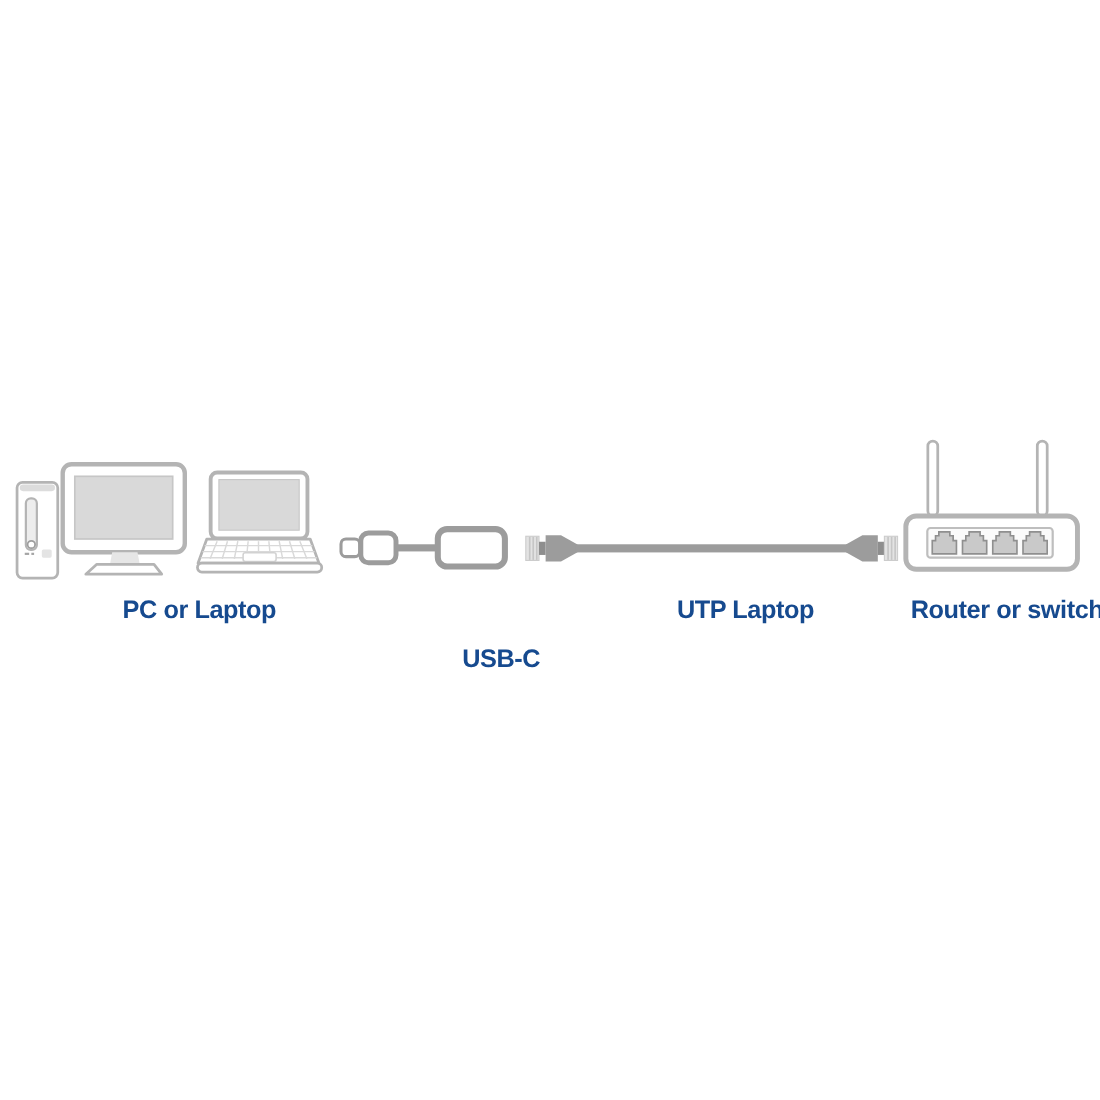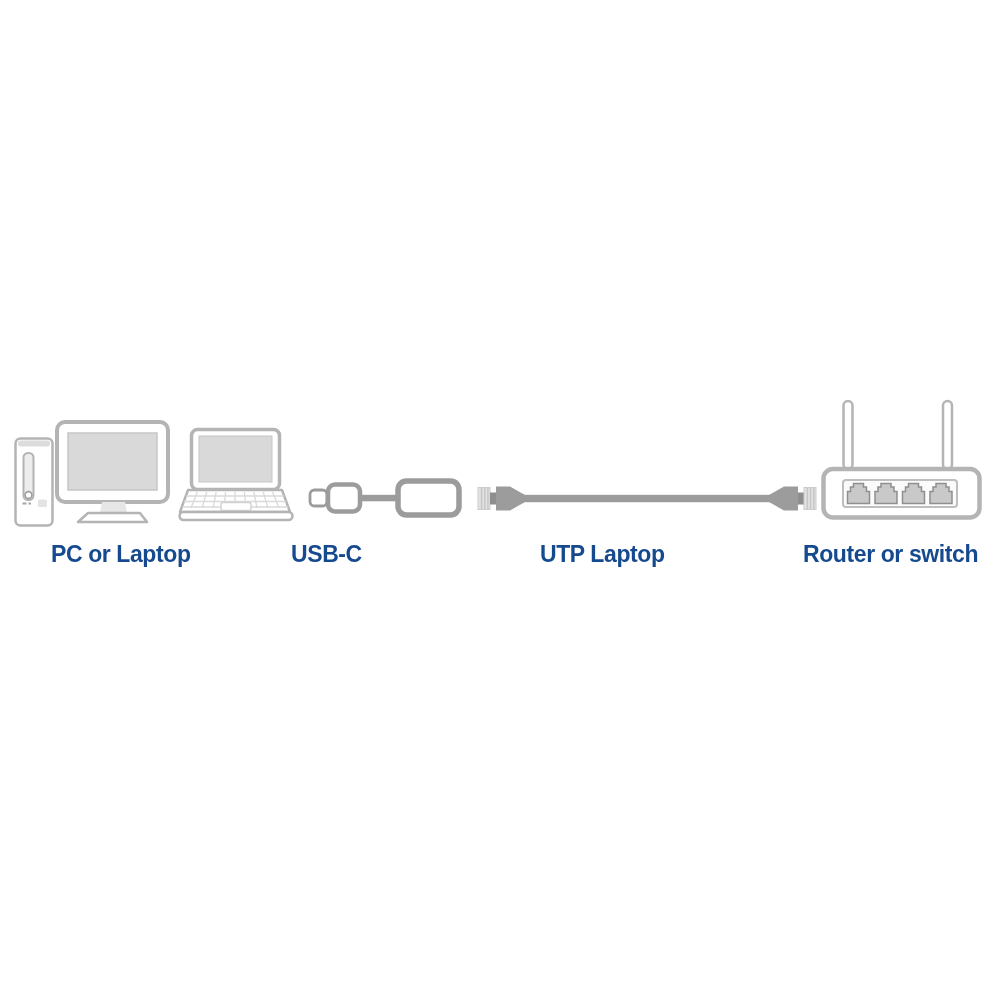--- a/index.html
+++ b/index.html
@@ -9,21 +9,21 @@
     height: 1000px;
     background: #ffffff;
     overflow: hidden;
     font-family: "Liberation Sans", sans-serif;
   }
   .icon { position: absolute; display: block; }
   .label {
     position: absolute;
     top: 539px;
     width: 200px;
-    text-align: left;
+    text-align: right;
     color: #164a8f;
     font-size: 23px;
     font-weight: 700;
     letter-spacing: -0.4px;
     line-height: 30px;
     white-space: nowrap;
   }
 </style>
 </head>
 <body>
@@ -106,21 +106,21 @@
       <path transform="translate(57,85.5)" d="M0,20 L0,8 L3,8 L3,3.5 L6,3.5 L6,0 L16,0 L16,3.5 L19,3.5 L19,8 L22,8 L22,20 Z"></path>
       <path transform="translate(84.5,85.5)" d="M0,20 L0,8 L3,8 L3,3.5 L6,3.5 L6,0 L16,0 L16,3.5 L19,3.5 L19,8 L22,8 L22,20 Z"></path>
       <path transform="translate(112,85.5)" d="M0,20 L0,8 L3,8 L3,3.5 L6,3.5 L6,0 L16,0 L16,3.5 L19,3.5 L19,8 L22,8 L22,20 Z"></path>
     </g>
   </svg>
 
   <div class="label" style="left:51px;">
     <span>PC or Laptop</span>
   </div>
 
-  <div class="label" style="left:291px;">
+  <div class="label" style="left:291px;margin-top:44px;">
     <div>USB-C</div>
   </div>
 
   <div class="label" style="left:540px;">
     <span>UTP Laptop</span>
   </div>
 
   <div class="label" style="left:803px;">
     <span>Router or switch</span>
   </div>

